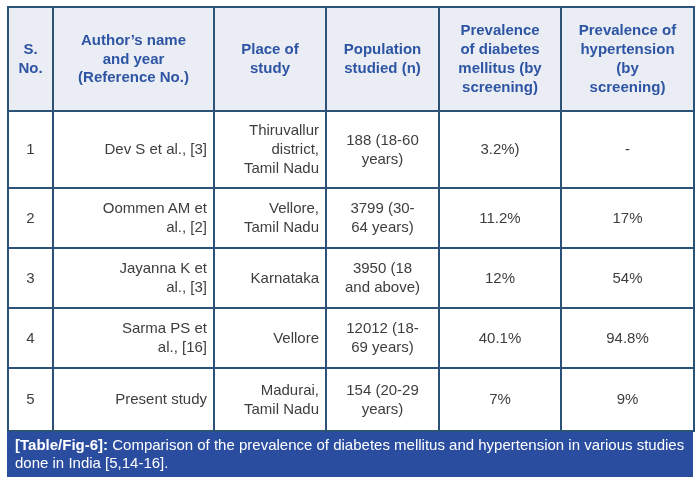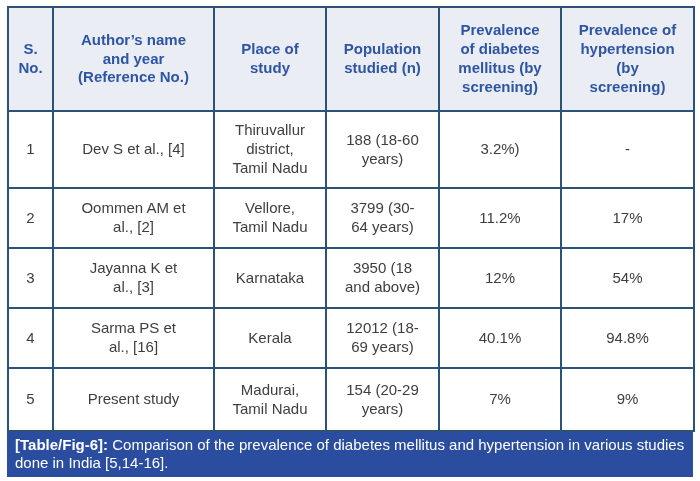--- a/index.html
+++ b/index.html
@@ -38,21 +38,21 @@
   table.tbl td{
     background:#ffffff;
     color:var(--body-text,#3e3e3e);
   }
   tr.hdr{height:104px;}
   tr.r0{height:77px;}
   tr.r1{height:60px;}
   tr.r2{height:60px;}
   tr.r3{height:60px;}
   tr.r4{height:63px;}
-  td.al{text-align:center;padding-left:9px;}
+  td.al{text-align:right;padding-left:9px;}
   td.ac{text-align:center;}
   .caption{
     width:670px;
     background:var(--caption-bg,#2b4d9f);
     color:var(--caption-text,#ffffff);
     font-size:15px;
     line-height:18px;
     padding:4px 8px 5px 8px;
     margin-top:0;
   }
@@ -88,21 +88,21 @@
 screening)</th>
         <th>Prevalence of
 hypertension
 (by
 screening)</th>
       </tr>
     </thead>
     <tbody>
       <tr class="r0">
         <td class="ac">1</td>
-        <td class="al">Dev S et al., [4]</td>
+        <td class="al">Dev S et al., [3]</td>
         <td class="al">Thiruvallur
 district,
 Tamil Nadu</td>
         <td class="ac">188 (18-60
 years)</td>
         <td class="ac">3.2%)</td>
         <td class="ac">-</td>
       </tr>
       <tr class="r1">
         <td class="ac">2</td>
@@ -122,21 +122,21 @@
         <td class="al">Karnataka</td>
         <td class="ac">3950 (18
 and above)</td>
         <td class="ac">12%</td>
         <td class="ac">54%</td>
       </tr>
       <tr class="r3">
         <td class="ac">4</td>
         <td class="al">Sarma PS et
 al., [16]</td>
-        <td class="al">Kerala</td>
+        <td class="al">Vellore</td>
         <td class="ac">12012 (18-
 69 years)</td>
         <td class="ac">40.1%</td>
         <td class="ac">94.8%</td>
       </tr>
       <tr class="r4">
         <td class="ac">5</td>
         <td class="al">Present study</td>
         <td class="al">Madurai,
 Tamil Nadu</td>

